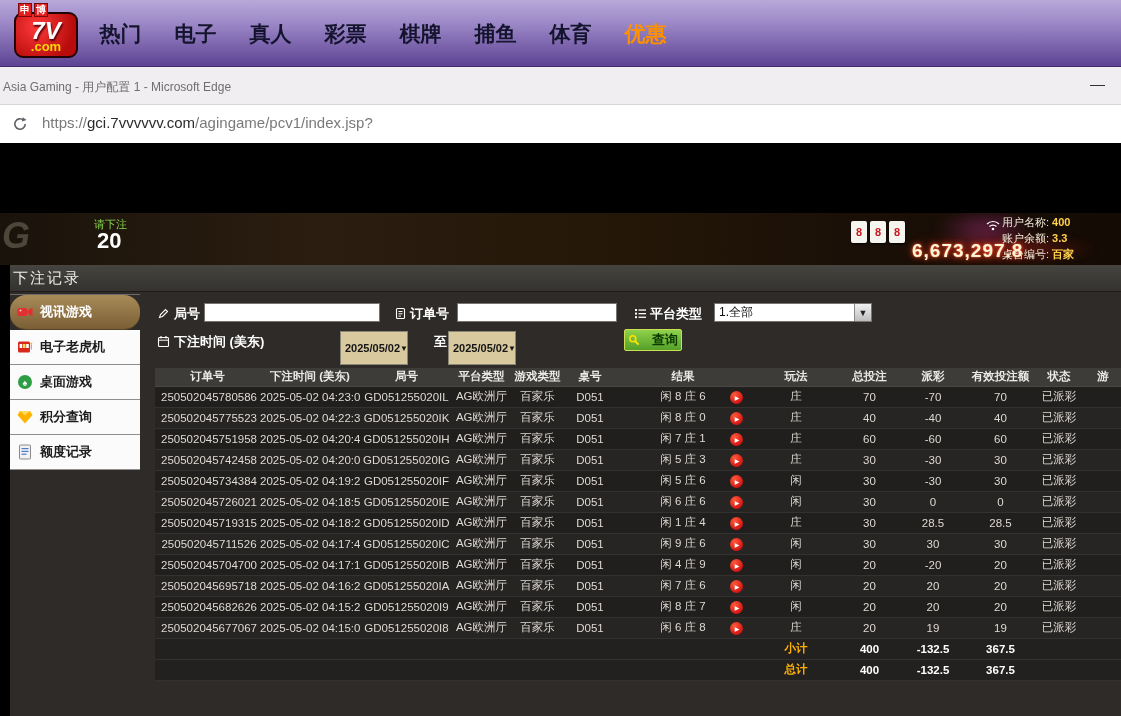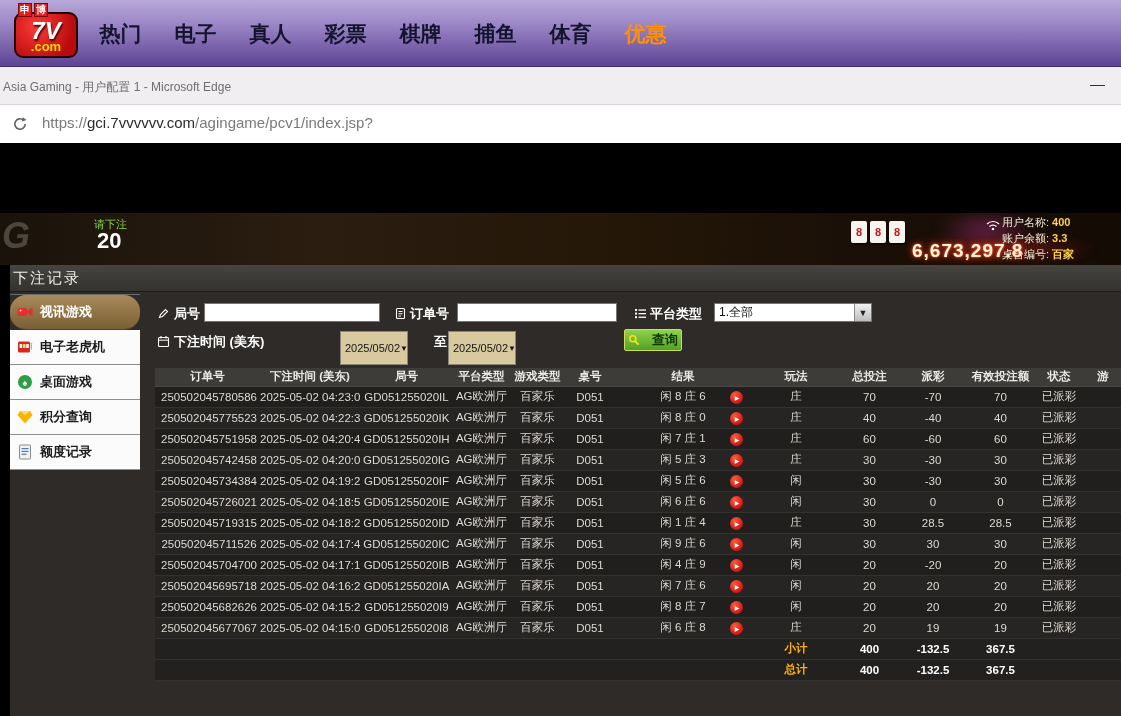--- a/index.html
+++ b/index.html
@@ -87,21 +87,21 @@
   #inp-round { left:194px; top:38px; width:176px; }
   #inp-order { left:447px; top:38px; width:160px; }
   .platform-select { position:absolute; left:704px; top:38px; width:158px; height:19px;
     background:#fff; border:1px solid #77746f; display:flex; align-items:center; cursor:pointer; }
   .platform-select .sel-text { flex:1; font-size:12px; color:#111; padding-left:4px; }
   .dd-btn { width:17px; height:100%; background:linear-gradient(180deg,#f2f2f2,#bdbdbd);
     border-left:1px solid #8a8a8a; font-size:9px; color:#222; display:flex; align-items:center;
     justify-content:center; }
   .dateselect { position:absolute; width:68px; height:19px; background:#d8c99e;
     border:1px solid #8a8778; display:flex; align-items:center; justify-content:space-between;
-    padding:16px 4px; font-size:11px; font-weight:normal; color:#151515; cursor:pointer; }
+    padding:16px 4px; font-size:11px; font-weight:bold; color:#151515; cursor:pointer; }
   #date-from { left:330px; top:66px; }
   #date-to { left:438px; top:66px; }
   .caret { font-size:8px; }
   .to-label { position:absolute; left:424px; top:68px; font-size:13px; font-weight:bold; color:#fff; }
   .search-btn { position:absolute; left:614px; top:64px; width:58px; height:22px;
     background:linear-gradient(180deg,#8fd24a,#55a029); border:1px solid #cadf52; border-radius:2px;
     color:#0c3a00; font-size:13px; font-weight:bold; display:flex; align-items:center;
     justify-content:center; gap:12px; cursor:pointer; font-family:inherit; }
 
   

